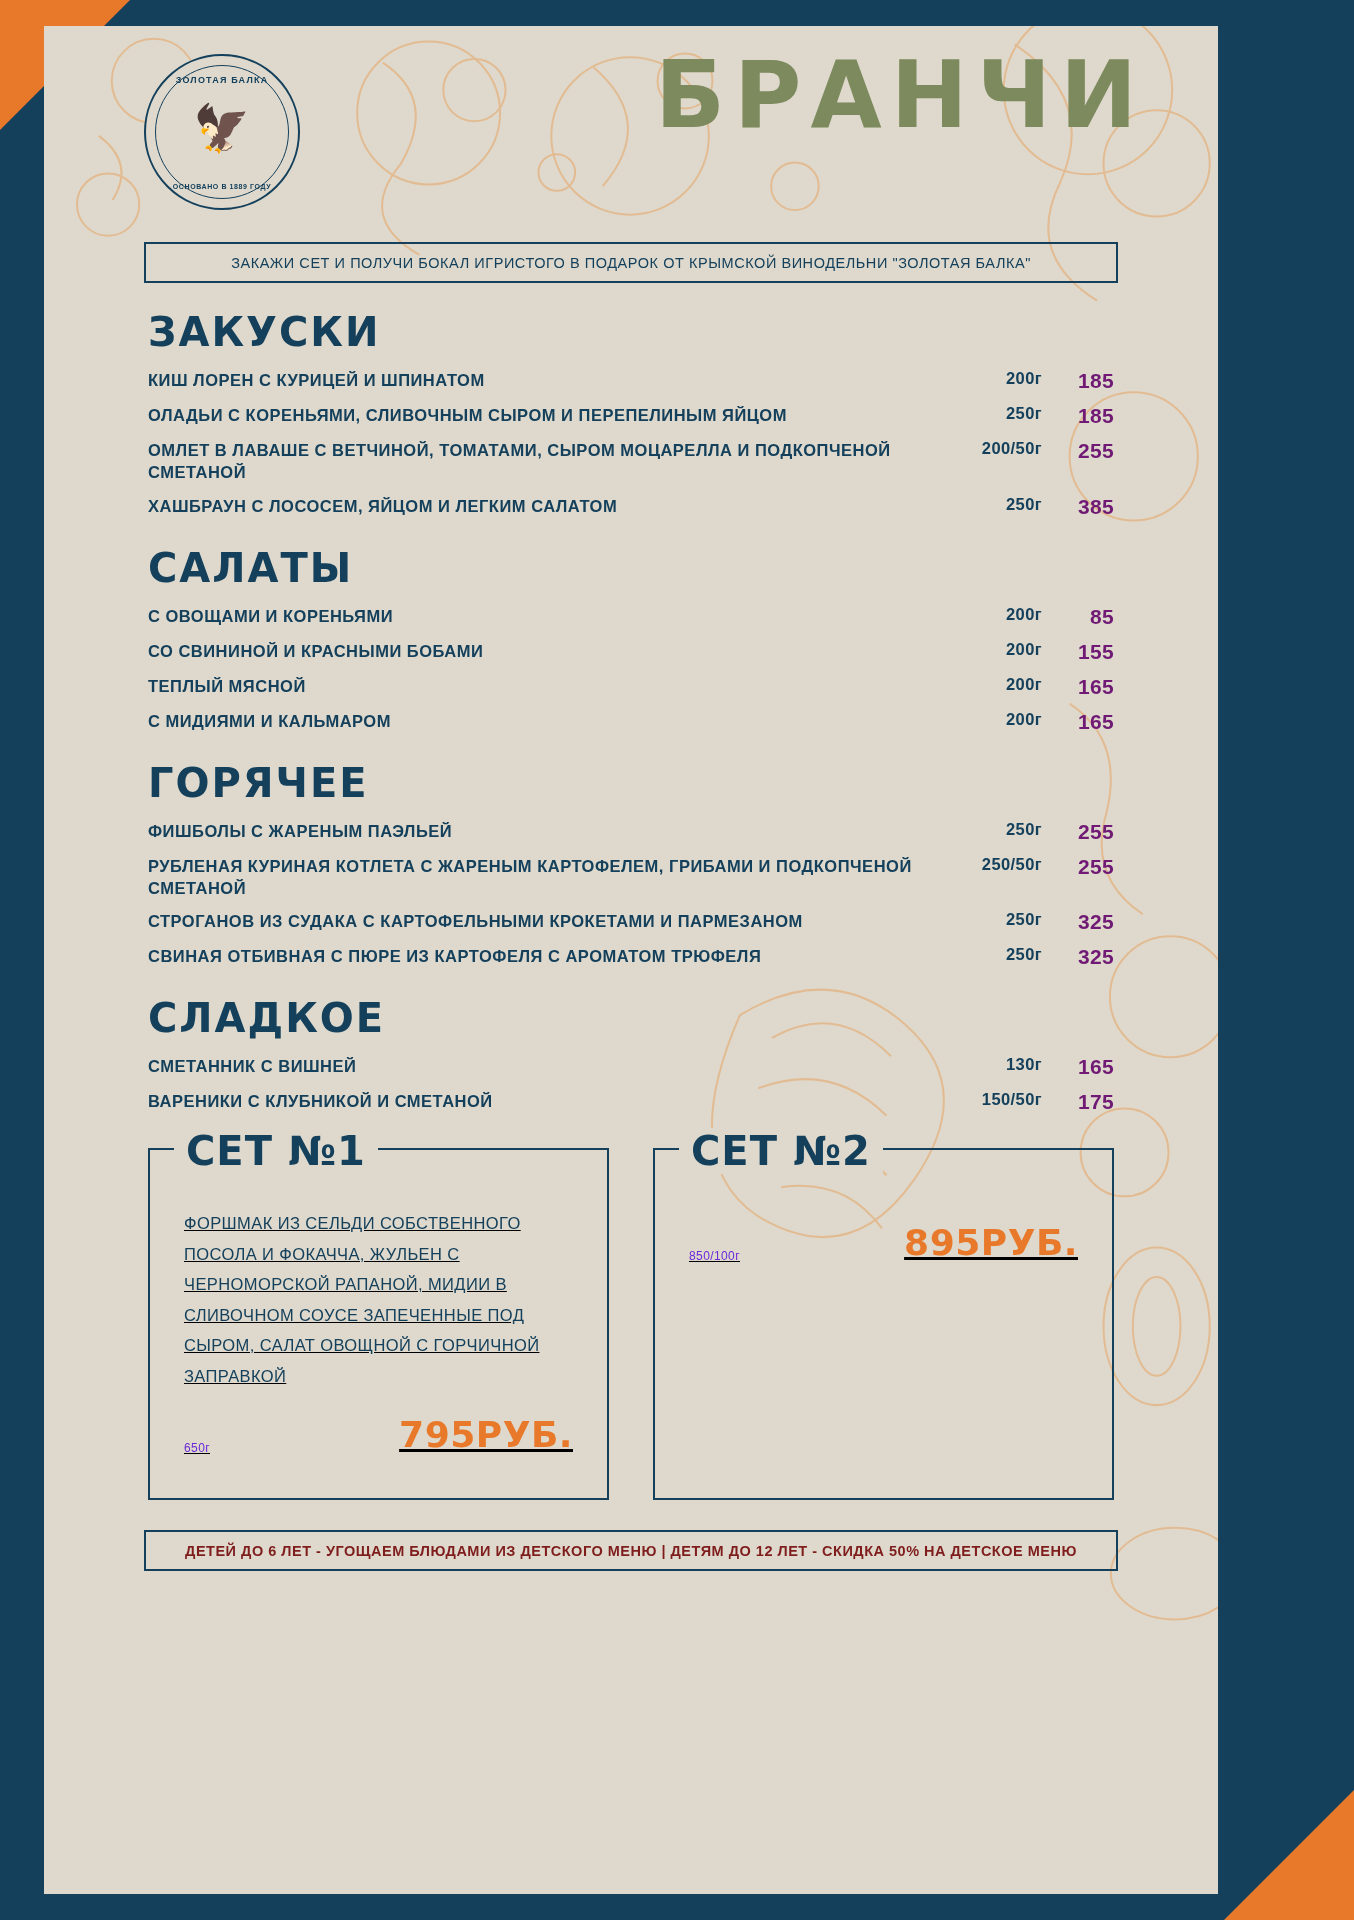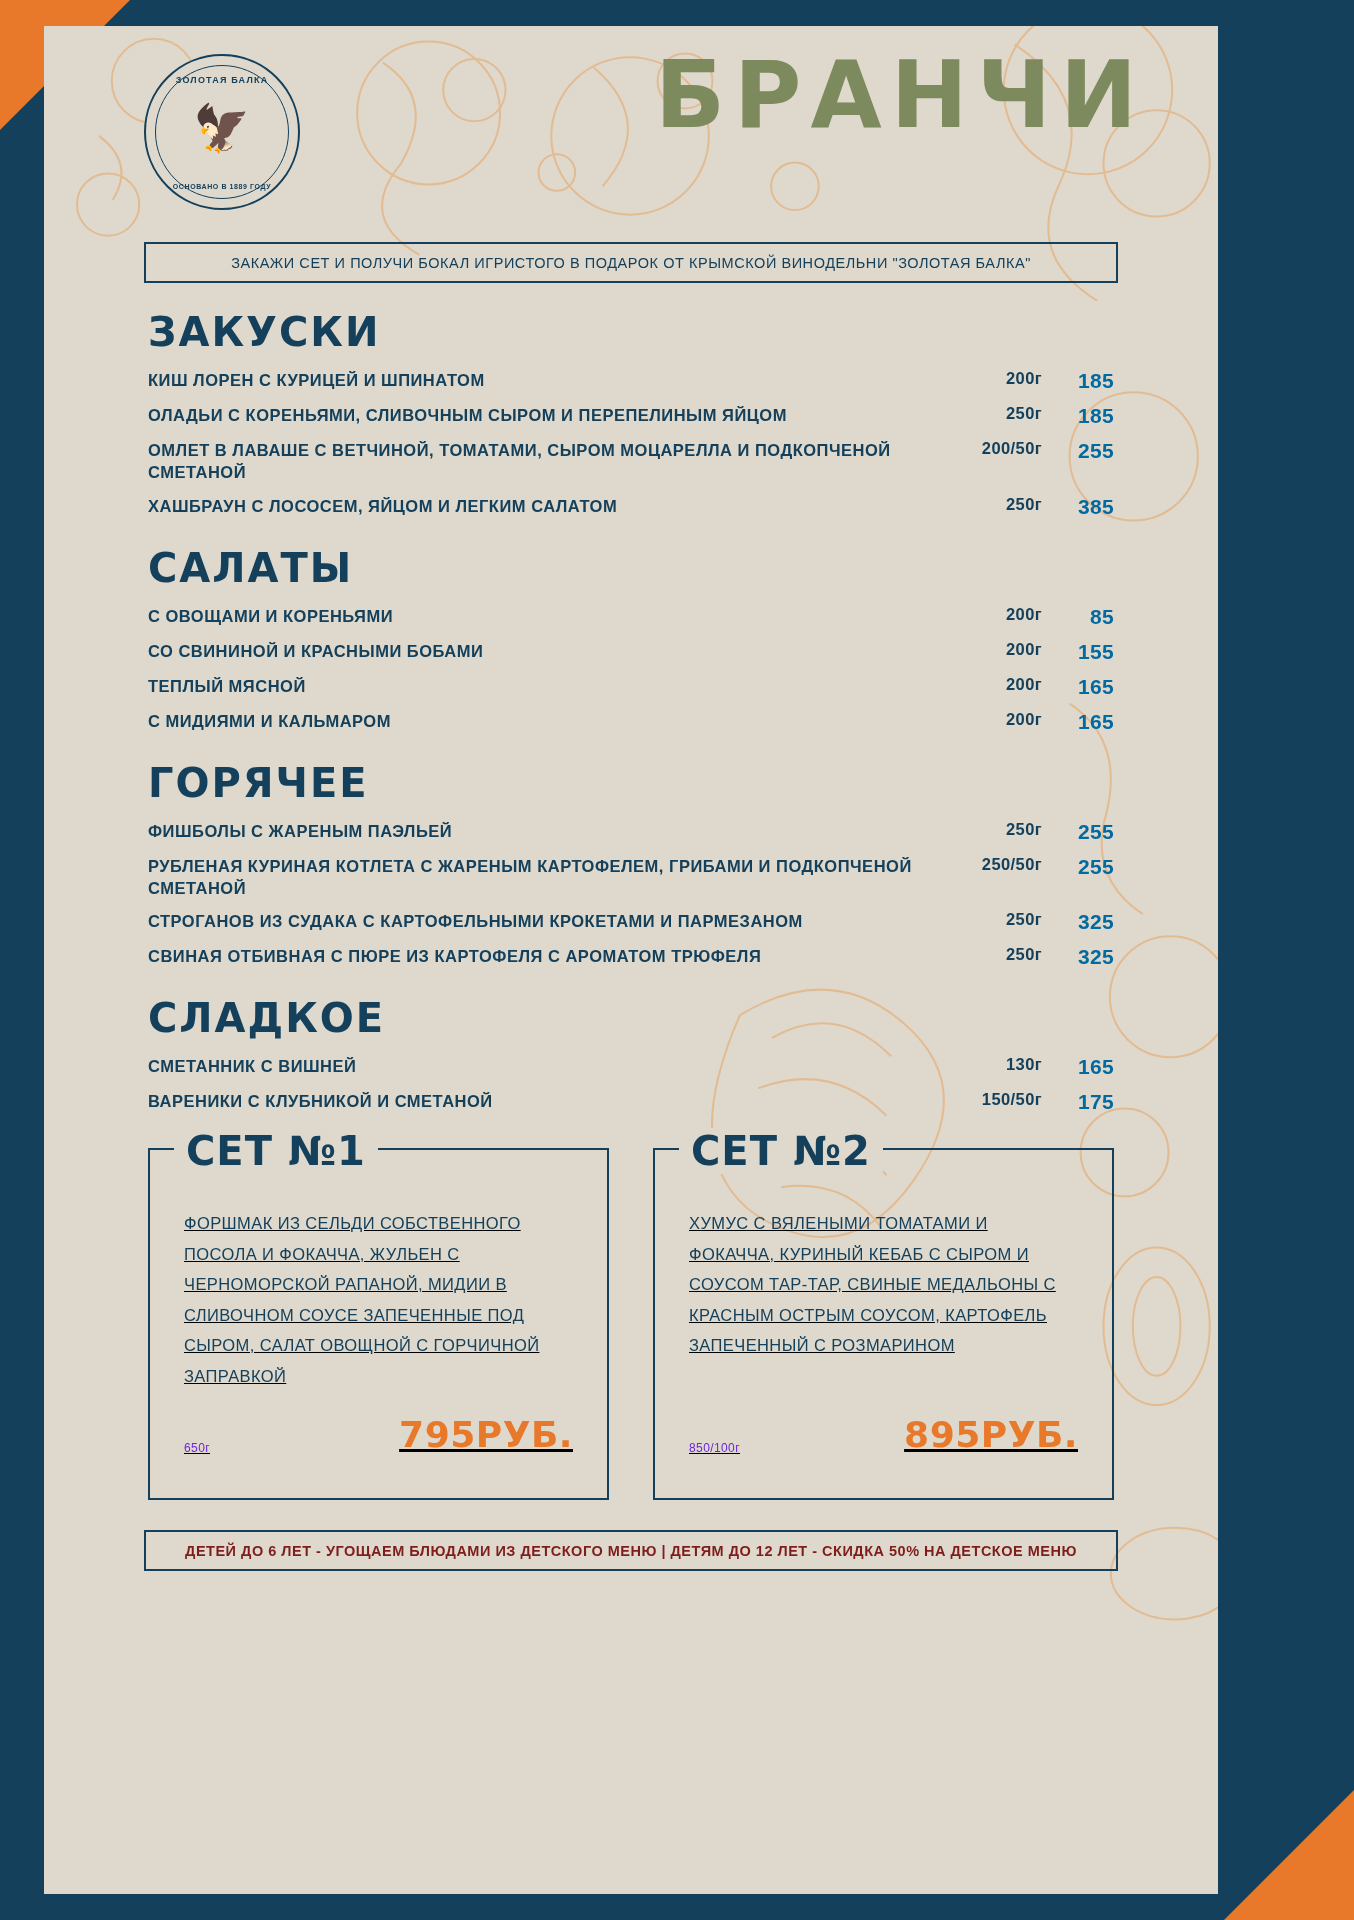--- a/index.html
+++ b/index.html
@@ -151,21 +151,21 @@
     text-align: right;
     font-size: 16.5px;
     color: #14405c;
     letter-spacing: .4px;
     padding-right: 14px;
   }
   .row .price {
     flex: 0 0 58px;
     text-align: right;
     font-size: 21px;
-    color: #0369a1;
+    color: #701a75;
     letter-spacing: .3px;
   }
   
   .sets {
     display: flex;
     gap: 44px;
     padding: 0 38px;
     margin-top: 34px;
     text-decoration: underline;
   }
@@ -371,21 +371,20 @@
         <div class="set">
           <h3>СЕТ №1</h3>
           <div class="desc">ФОРШМАК ИЗ СЕЛЬДИ СОБСТВЕННОГО ПОСОЛА И ФОКАЧЧА, ЖУЛЬЕН С ЧЕРНОМОРСКОЙ РАПАНОЙ, МИДИИ В СЛИВОЧНОМ СОУСЕ ЗАПЕЧЕННЫЕ ПОД СЫРОМ, САЛАТ ОВОЩНОЙ С ГОРЧИЧНОЙ ЗАПРАВКОЙ</div>
           <div class="foot">
             <div class="weight2">650г</div>
             <div class="total">795РУБ.</div>
           </div>
         </div>
         <div class="set">
           <h3>СЕТ №2</h3>
-          <div class="desc">ХУМУС С ВЯЛЕНЫМИ ТОМАТАМИ И ФОКАЧЧА, КУРИНЫЙ КЕБАБ С СЫРОМ И СОУСОМ ТАР-ТАР, СВИНЫЕ МЕДАЛЬОНЫ С КРАСНЫМ ОСТРЫМ СОУСОМ, КАРТОФЕЛЬ ЗАПЕЧЕННЫЙ С РОЗМАРИНОМ</div>
           <div class="foot">
             <div class="weight2">850/100г</div>
             <div class="total">895РУБ.</div>
           </div>
         </div>
       </div>
 
       <div class="footer">ДЕТЕЙ ДО 6 ЛЕТ - УГОЩАЕМ БЛЮДАМИ ИЗ ДЕТСКОГО МЕНЮ | ДЕТЯМ ДО 12 ЛЕТ - СКИДКА 50% НА ДЕТСКОЕ МЕНЮ</div>
 
     </div>

